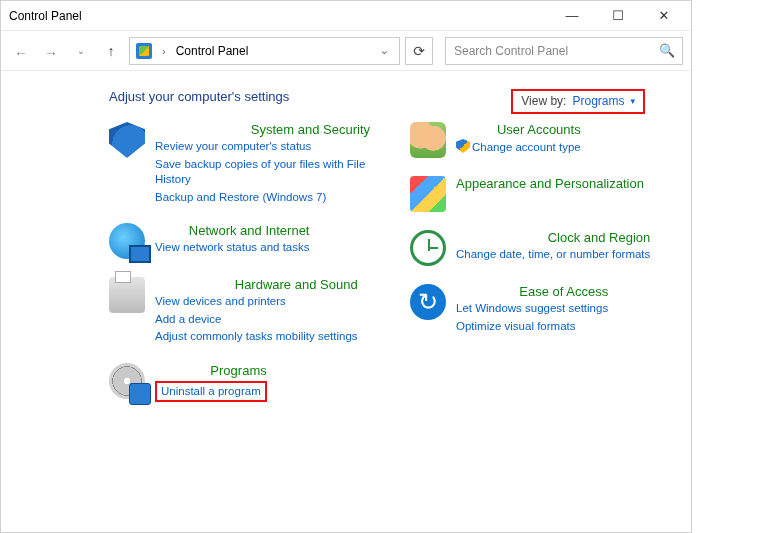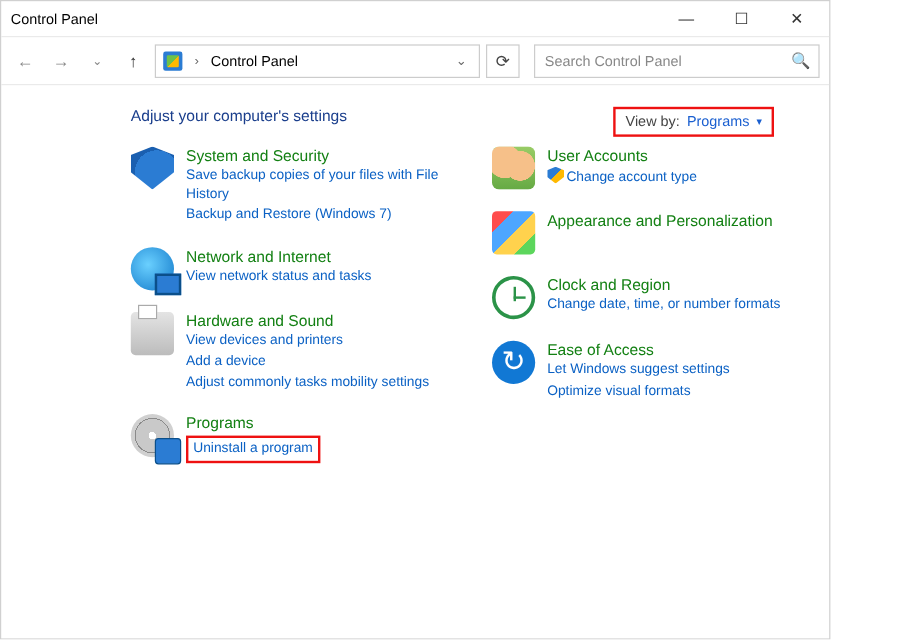--- a/index.html
+++ b/index.html
@@ -33,21 +33,21 @@
   .viewby .caret { color:#1a5fd0; font-size:9px; }
   .columns { display:flex; gap:40px; }
   .col { display:flex; flex-direction:column; gap:18px; width:280px; }
   .cat { display:flex; gap:10px; }
   .cat-icon { width:36px; height:36px; flex:0 0 36px; border-radius:4px; display:block; }
   .cat-body { display:flex; flex-direction:column; gap:2px; }
   .cat-title { color:#2e7d32;  color:#1b7a1b; font-size:13px; }
   .cat-title { color:#138013; }
   .cat-title { color:#0b8a0b; }
   .cat-title { color:#1a7f1a; }
-  .cat-title { color:#0f7c0f; }
+  .cat-title { color:#0f7c0f;text-align:right; }
   .cat-title { color:#0d7a0d; }
   .cat-title { color:#12890f; }
   .cat-title { color:#138a13; }
   .cat-title { color:#1a8a1a; }
   .cat-title { color:#0f8f0f; }
   .cat-title { color:#0a8308; }
   .cat-title { color:#138013; }
   .cat-link { color:#0b61c4; font-size:11.5px; line-height:1.35; cursor:pointer; }
   .hl-red { border:2px solid #e11; padding:1px 4px; display:inline-block; margin-top:1px; width:fit-content; }
   
@@ -109,20 +109,21 @@
       <span class="val">Programs</span>
       <span class="caret">▾</span>
     </div>
 
     <div class="columns">
       <div class="col" id="col-left">
           <div class="cat">
             <span class="cat-icon ic-shield"></span>
             <div class="cat-body">
               <a class="cat-title">System and Security</a>
+              <a class="cat-link">Review your computer's status</a>
               <a class="cat-link">Save backup copies of your files with File History</a>
               <a class="cat-link">Backup and Restore (Windows 7)</a>
             </div>
           </div>
           <div class="cat">
             <span class="cat-icon ic-globe"></span>
             <div class="cat-body">
               <a class="cat-title">Network and Internet</a>
               <a class="cat-link">View network status and tasks</a>
             </div>

